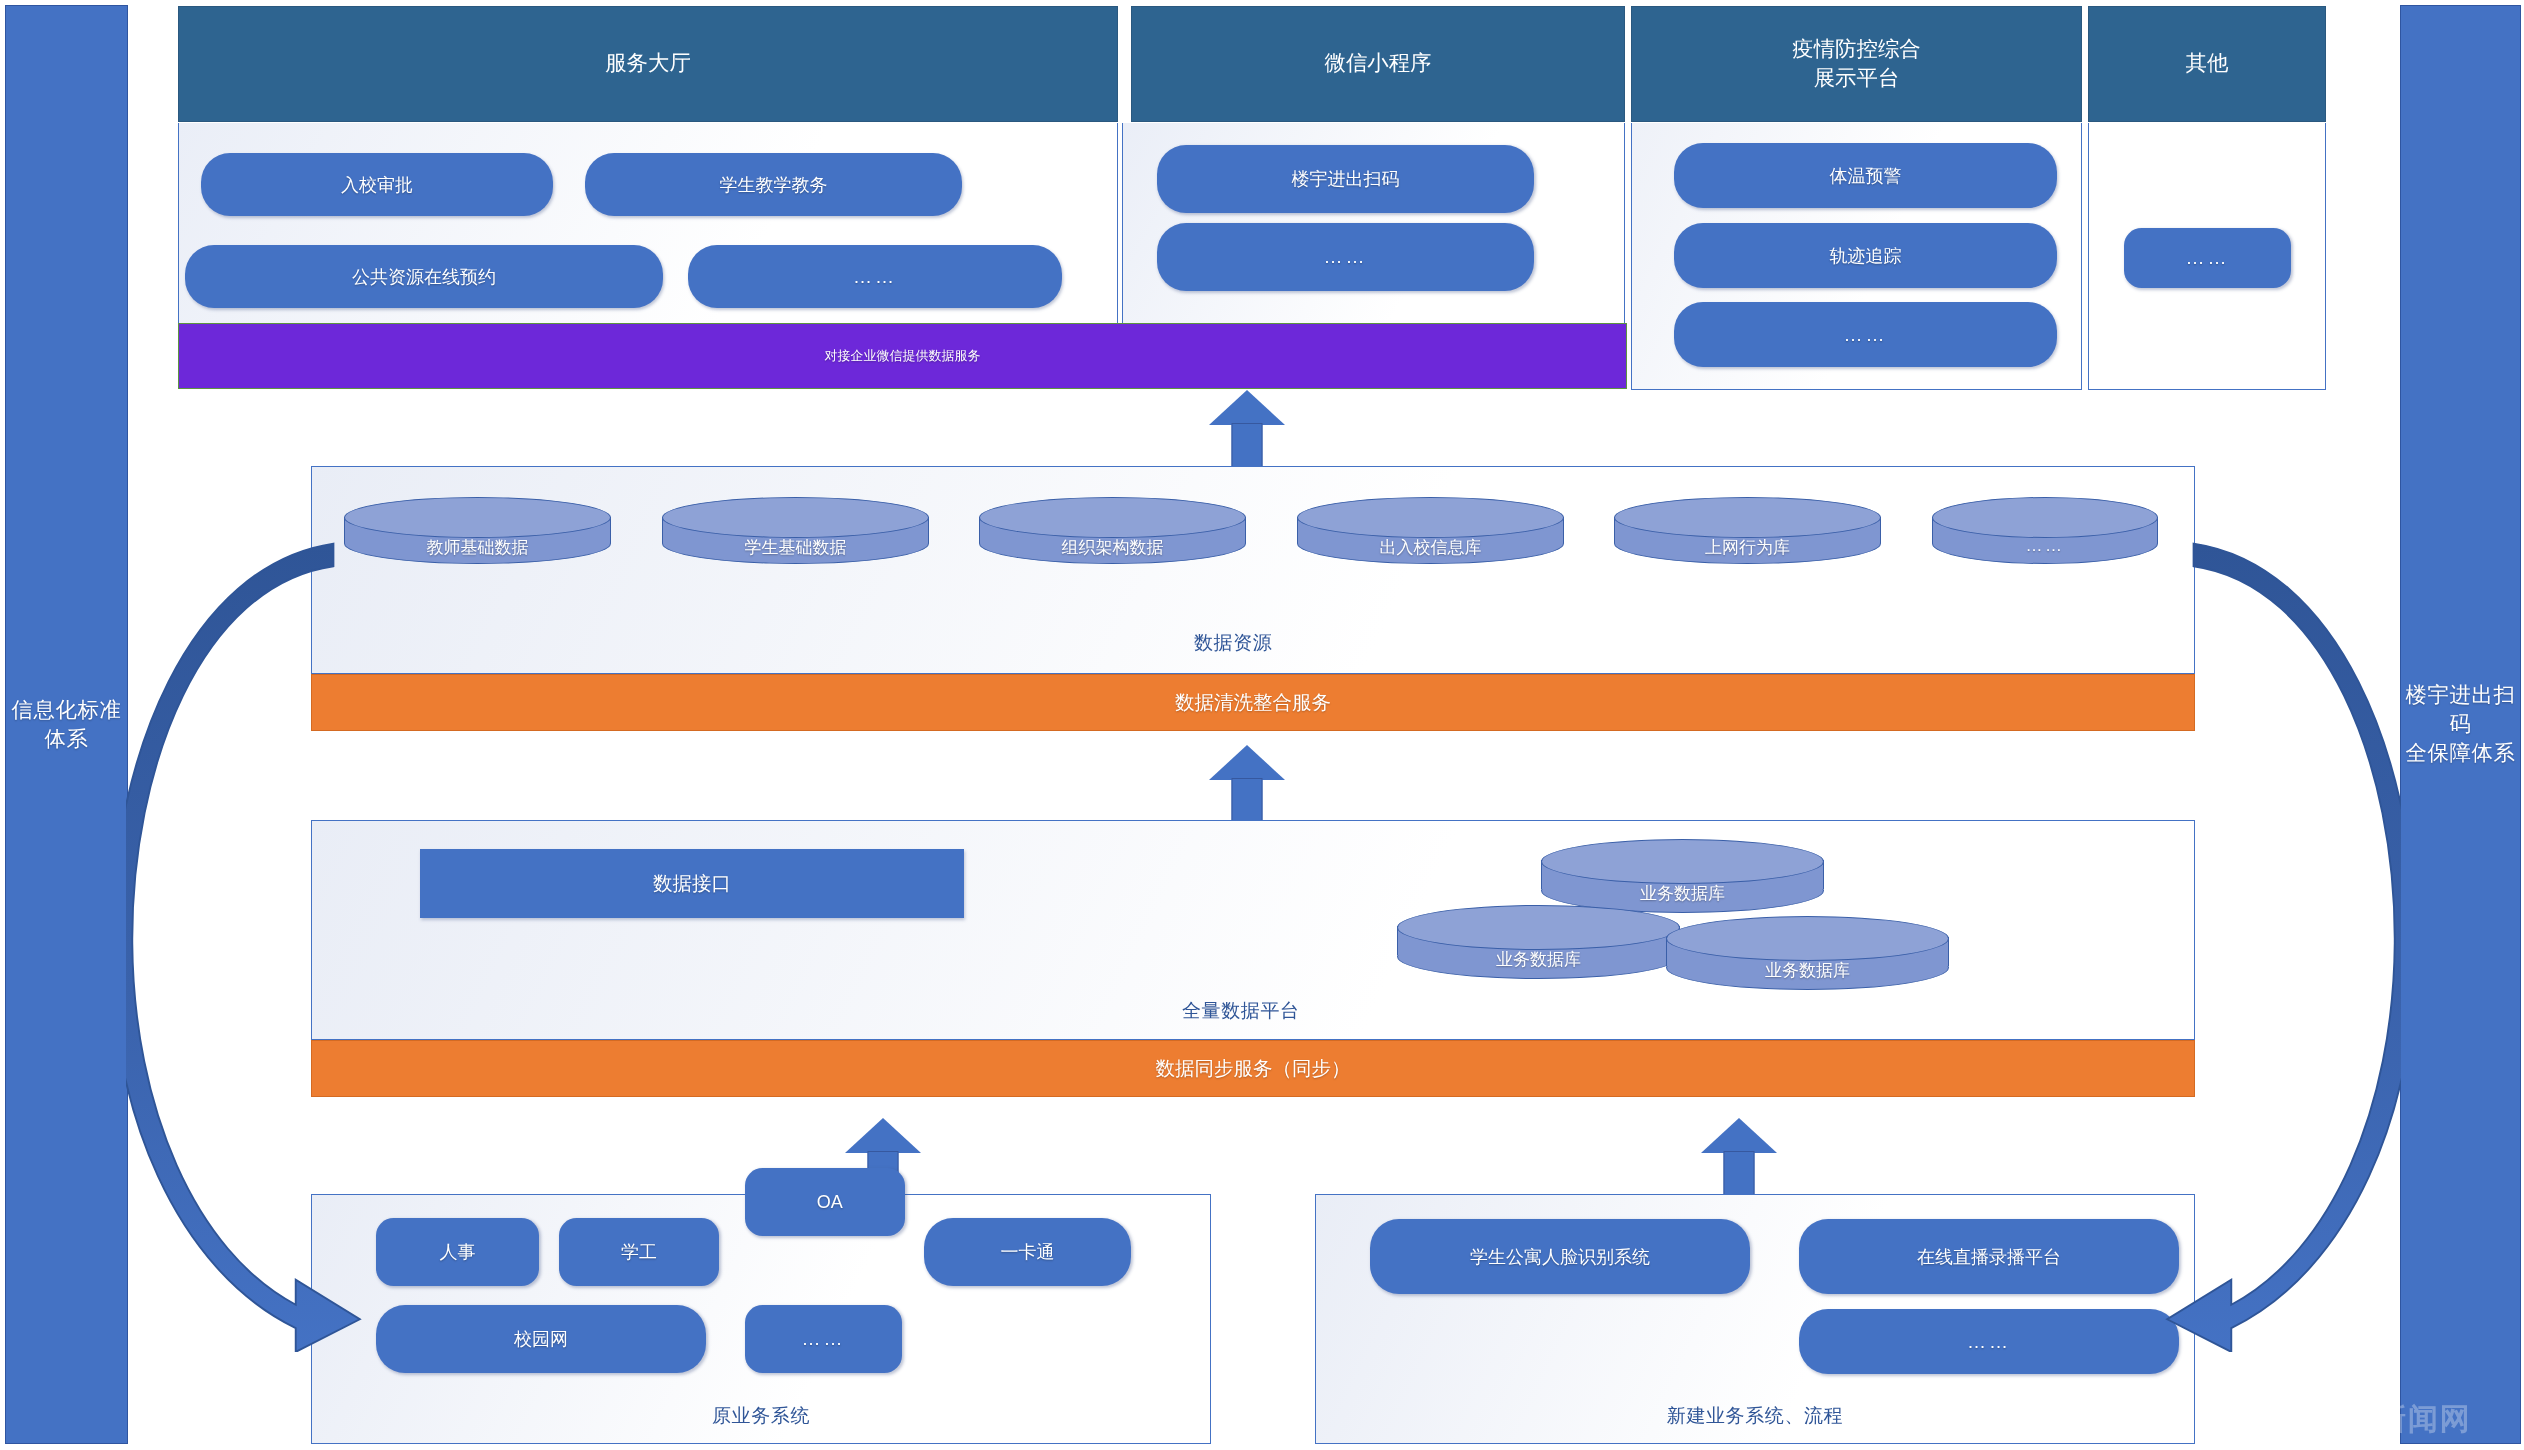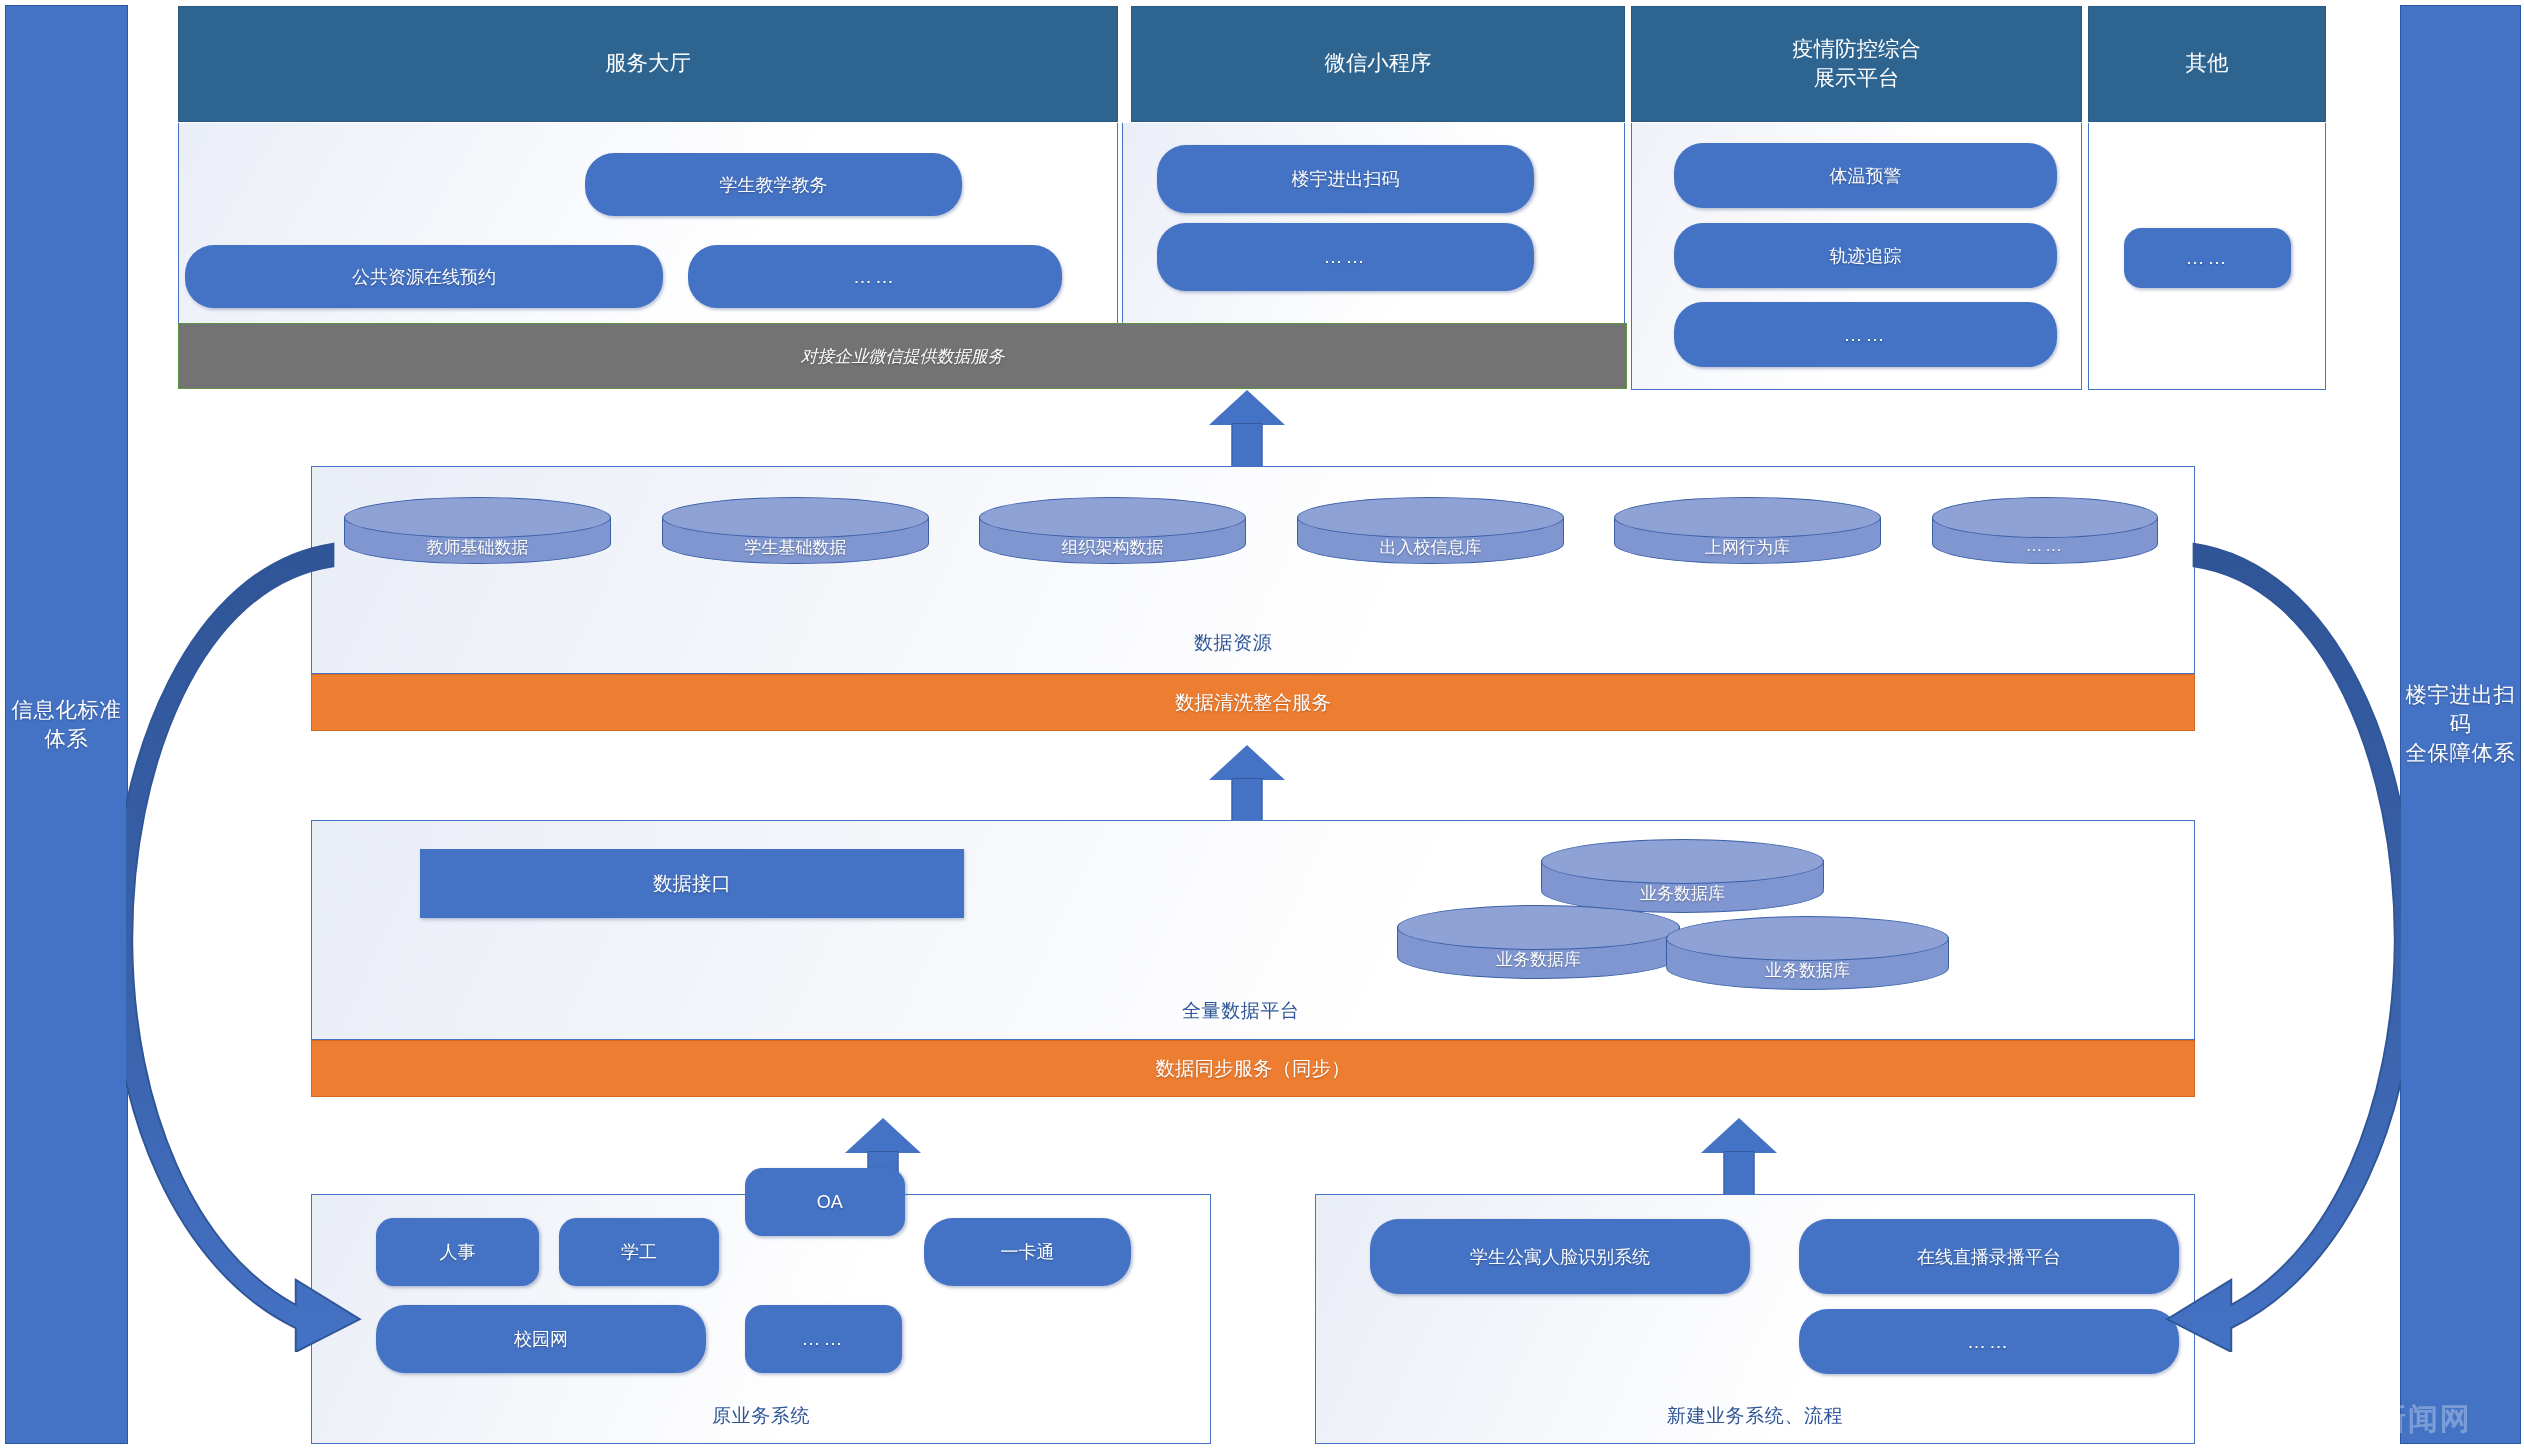--- a/index.html
+++ b/index.html
@@ -48,26 +48,25 @@
     border-radius:29px;
     box-shadow:1.3px 1.9px 3.1px rgba(60,80,130,.33);
     text-shadow:0 1.3px 1.9px rgba(0,0,0,.3);
     padding:0 6.3px;
   }
   .chip.sm{border-radius:17.6px;font-size:18px;}
   .chip.dots{letter-spacing:3.1px;font-size:19px;}
 
   
   .green-bar{
-    background:#737373;
-    color:#ffffff;
-    font-size:17px;
+    background:#6d28d9;
+    color:#ffffff;
+    font-size:13px;
     border:0.6px solid #5d9440;
     text-shadow:0 1.3px 1.9px rgba(0,0,0,.28);
-    font-style:italic;
   }
 
   
   .orange-bar{
     background:#ed7d31;
     color:#ffffff;
     font-size:19.5px;
     border:0.6px solid #d46a22;
     text-shadow:0 1.3px 1.9px rgba(0,0,0,.25);
   }
@@ -150,20 +149,23 @@
   <div class="abs pillar ctr" style="left:2400px;top:5px;width:121px;height:1439px;flex-direction:column;">
     <div>楼宇进出扫码</div>
     <div>全保障体系</div>
   </div>
 
   <div class="abs chan-head ctr" style="left:178px;top:6.3px;width:940px;height:116px;">
     <span>服务大厅</span>
   </div>
   <div class="abs chan-body" style="left:178px;top:123px;width:940px;height:201px;"></div>
 
+  <div class="abs chip ctr" style="left:201px;top:153px;width:352px;height:63px;">
+    <span>入校审批</span>
+  </div>
   <div class="abs chip ctr" style="left:585px;top:153px;width:377px;height:63px;">
     <span>学生教学教务</span>
   </div>
   <div class="abs chip ctr" style="left:185px;top:245px;width:478px;height:63px;">
     <span>公共资源在线预约</span>
   </div>
   <div class="abs chip ctr dots" style="left:688px;top:245px;width:374px;height:63px;">
     <span>……</span>
   </div>
 

